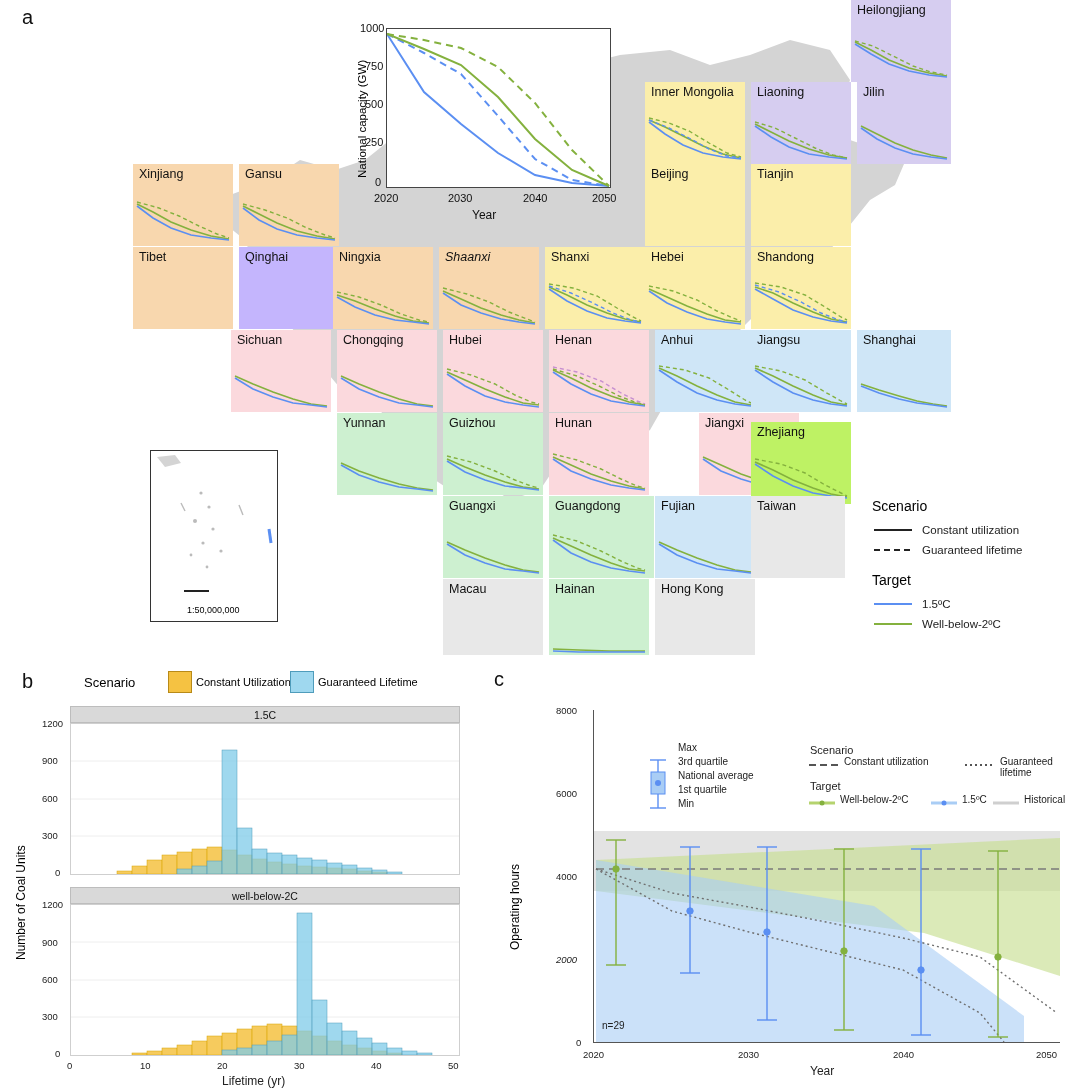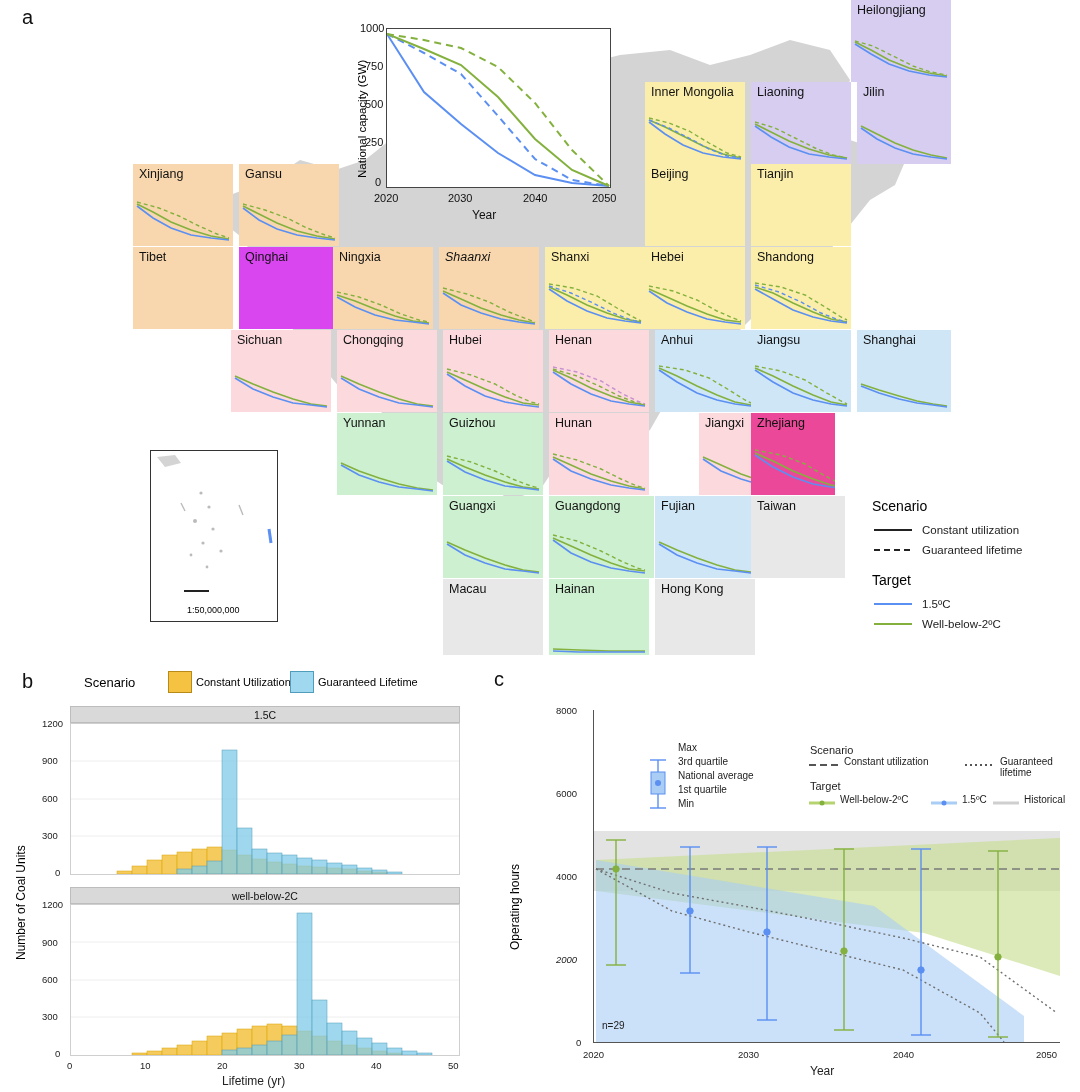--- a/index.html
+++ b/index.html
@@ -123,21 +123,21 @@
   <div class="tile" style="left:645px;top:164px;width:100px;height:82px;background:#fbeeaa;">
     <span class="tlabel">Beijing</span>
   </div>
   <div class="tile" style="left:751px;top:164px;width:100px;height:82px;background:#fbeeaa;">
     <span class="tlabel">Tianjin</span>
   </div>
 
   <div class="tile" style="left:133px;top:247px;width:100px;height:82px;background:#f8d7ae;">
     <span class="tlabel">Tibet</span>
   </div>
-  <div class="tile" style="left:239px;top:247px;width:100px;height:82px;background:#d946ef;">
+  <div class="tile" style="left:239px;top:247px;width:100px;height:82px;background:#c4b5fd;">
     <span class="tlabel">Qinghai</span>
   </div>
   <div class="tile" style="left:333px;top:247px;width:100px;height:82px;background:#f8d7ae;">
     <span class="tlabel">Ningxia</span>
     <svg width="100" height="50" viewBox="0 0 100 50">
         <path d="M4,16 L22,22 L42,30 L62,37 L80,42 L96,44" fill="none" stroke="#84b13e" stroke-width="1.6"></path>
         <path d="M4,18 L22,28 L42,36 L62,41 L80,43 L96,45" fill="none" stroke="#5b8ff2" stroke-width="1.6"></path>
         <path d="M4,13 L26,18 L48,26 L68,35 L86,41 L96,43" fill="none" stroke="#84b13e" stroke-width="1.4" stroke-dasharray="4,3"></path>
       </svg>
   </div>
@@ -254,21 +254,21 @@
         <path d="M4,9 L28,15 L52,24 L72,34 L88,41 L96,43" fill="none" stroke="#84b13e" stroke-width="1.4" stroke-dasharray="4,3"></path>
       </svg>
   </div>
   <div class="tile" style="left:655px;top:413px;width:100px;height:82px;background:#fbd9dd;margin-left:44px;">
     <span class="tlabel">Jiangxi</span>
     <svg width="100" height="50" viewBox="0 0 100 50">
         <path d="M4,12 L22,20 L42,29 L62,36 L80,41 L96,44" fill="none" stroke="#84b13e" stroke-width="1.6"></path>
         <path d="M4,14 L22,26 L42,34 L62,40 L80,43 L96,45" fill="none" stroke="#5b8ff2" stroke-width="1.6"></path>
       </svg>
   </div>
-  <div class="tile" style="left:751px;top:413px;width:84px;height:82px;background:#ec4899;">
+  <div class="tile" style="left:751px;top:422px;width:100px;height:82px;background:#bef264;">
     <span class="tlabel">Zhejiang</span>
     <svg width="100" height="50" viewBox="0 0 100 50">
         <path d="M4,8 L22,16 L42,26 L62,34 L80,40 L96,43" fill="none" stroke="#84b13e" stroke-width="1.6"></path>
         <path d="M4,10 L22,22 L42,32 L62,39 L80,42 L96,44" fill="none" stroke="#5b8ff2" stroke-width="1.6"></path>
         <path d="M4,5 L30,10 L54,19 L74,31 L90,39 L96,42" fill="none" stroke="#84b13e" stroke-width="1.4" stroke-dasharray="4,3"></path>
       </svg>
   </div>
 
   <div class="tile" style="left:443px;top:496px;width:100px;height:82px;background:#cdf0d0;">
     <span class="tlabel">Guangxi</span>

